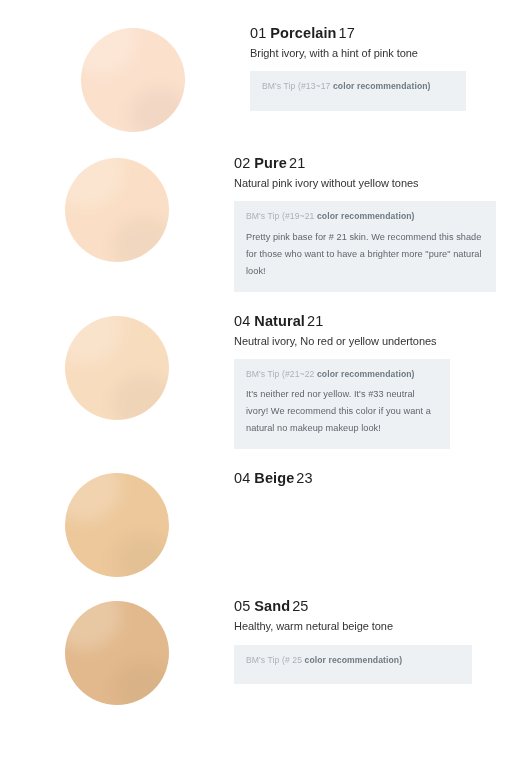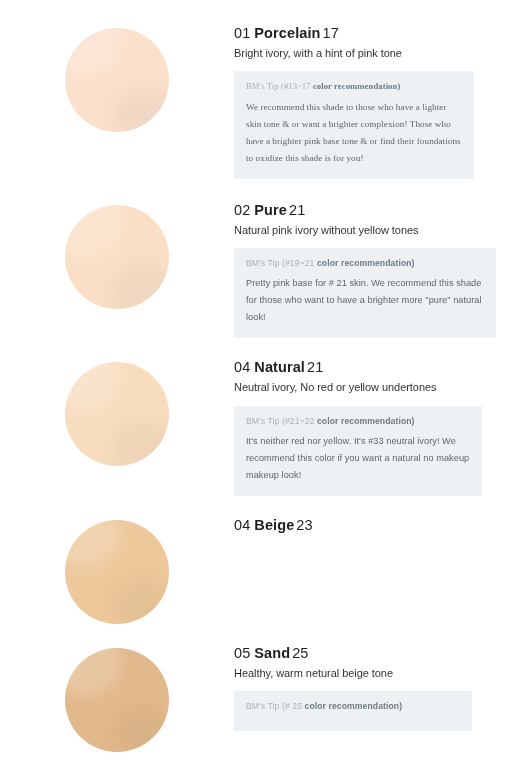--- a/index.html
+++ b/index.html
@@ -114,28 +114,28 @@
     font-weight: 700;
   }
   .tip-body {
     font-size: 9.2px;
     line-height: 1.85;
     color: #5d666d;
     letter-spacing: 0.05px;
     margin: 0;
   }
   
-  .row-0 { padding-top: 22px; }
+  .row-0 { padding-top: 22px; padding-left: 16px; }
   .row-1 { padding-top: 20px; }
   .row-2 { padding-top: 18px; }
   .row-3 { padding-top: 18px; }
   .row-4 { padding-top: 18px; }
-  .row-0 .tip-box { width: 240px; font-family: Liberation Serif, serif; }
+  .row-0 .tip-box { width: 216px; }
   .row-1 .tip-box { width: 262px; }
-  .row-2 .tip-box { width: 248px; }
+  .row-2 .tip-box { width: 216px; }
   .row-3 .tip-box { width: 222px; }
   .row-4 .tip-box { width: 238px; }
 </style>
 </head>
 <body style="background: rgb(255, 255, 255);">
 
 <div id="page">
 
   <div class="shade-row row-0">
     <div class="swatch-col">
@@ -143,21 +143,20 @@
     </div>
     <div class="info-col">
       <div class="shade-title">
         <span class="shade-num">01</span><span class="shade-name">Porcelain</span><span class="shade-code">17</span>
       </div>
       <div class="shade-desc">Bright ivory, with a hint of pink tone</div>
       <div class="tip-box" style="background: rgb(238, 241, 243);">
         <div class="tip-head">
           <span class="tip-label">BM's Tip (#13~17 </span><span class="tip-accent">color recommendation)</span>
         </div>
-        <div class="tip-body">We recommend this shade to those who have a lighter skin tone &amp; or want a brighter complexion!  Those who have a brighter pink base tone &amp; or find their foundations to oxidize this shade is for you!</div>
       </div>
     </div>
   </div>
 
   <div class="shade-row row-1">
     <div class="swatch-col">
       <div class="swatch" style="background:#fadfc6;"></div>
     </div>
     <div class="info-col">
       <div class="shade-title">

